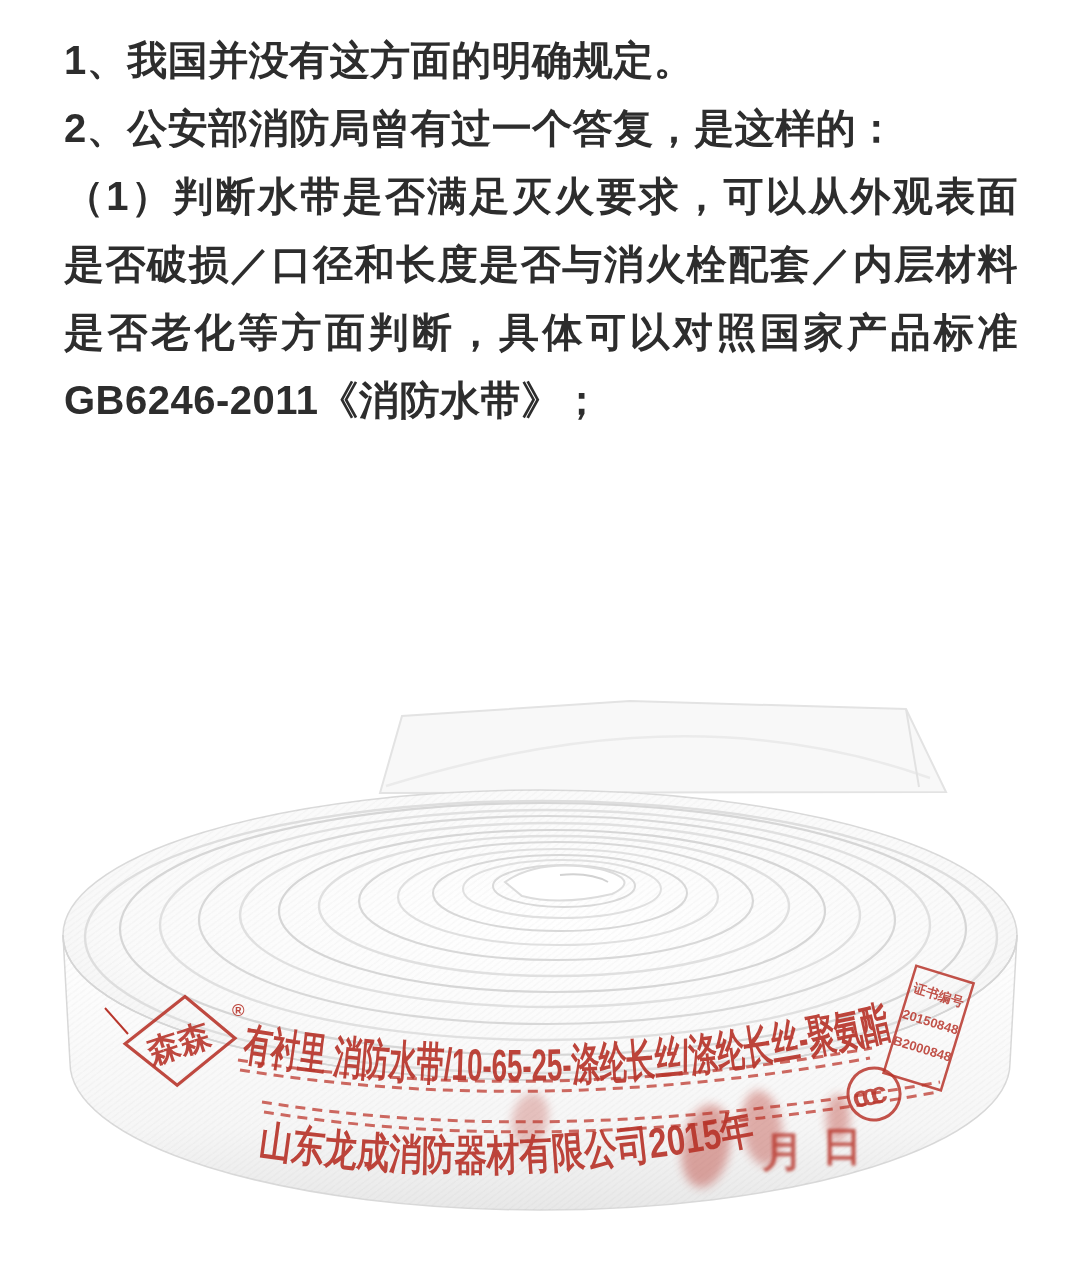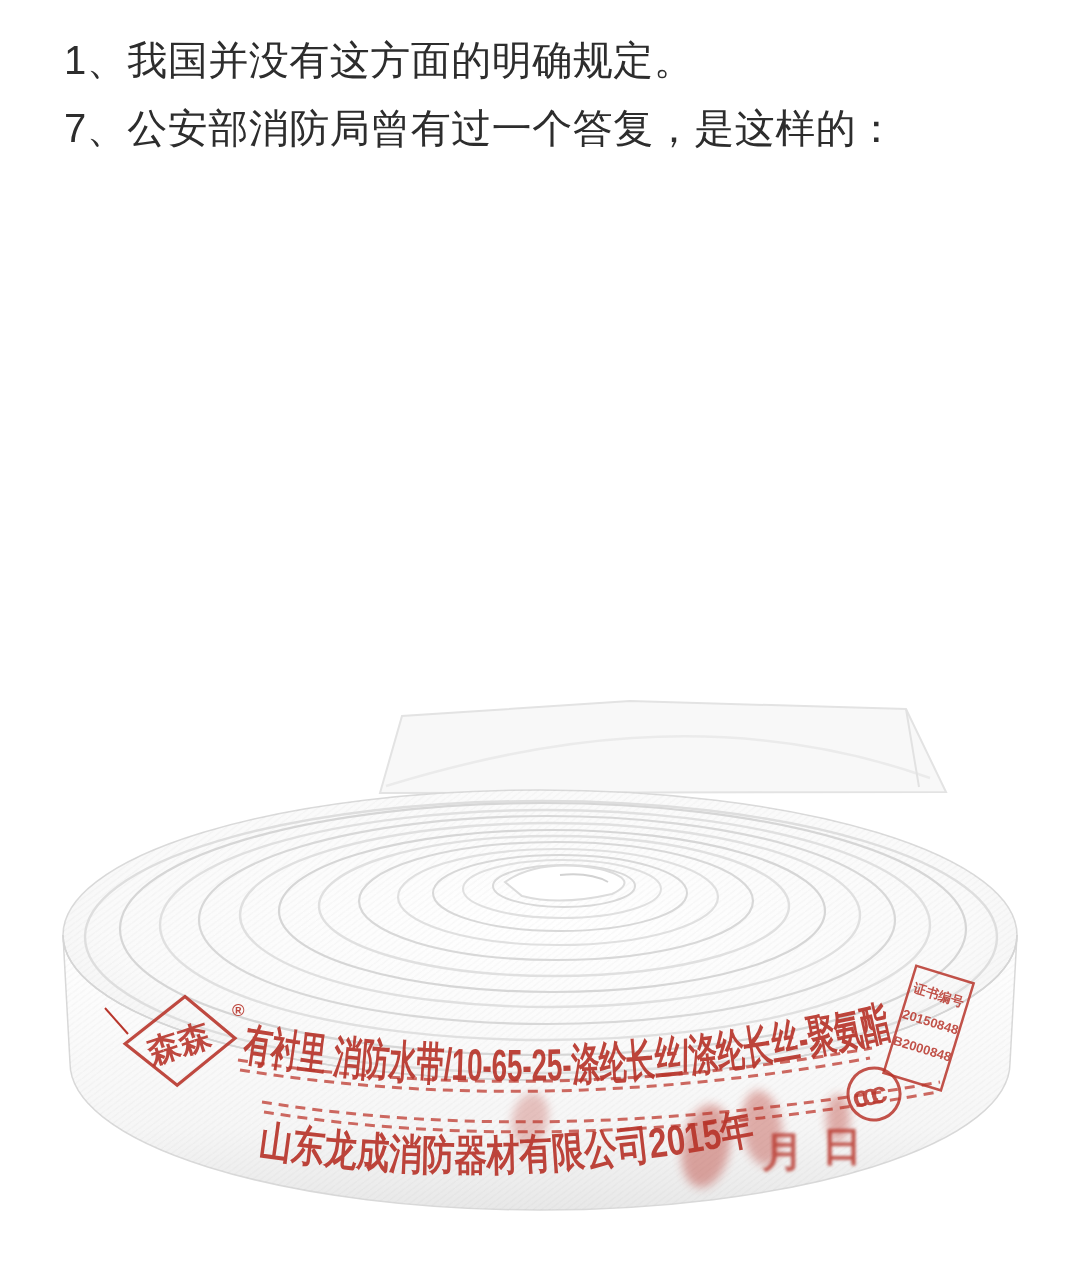--- a/index.html
+++ b/index.html
@@ -11,41 +11,42 @@
   .article-text{
     padding:26px 62px 0 64px;
     color:#2d2d2d;
   }
   .article-text p{
     margin:0;
     font-size:40px;
     line-height:68px;
     letter-spacing:0.5px;
     text-align:justify;
-    font-weight:400;
+    font-weight:700;
   }
   .hose-figure{
     margin:0;padding:0;
     position:absolute;left:0;top:698px;width:1080px;height:564px;
   }
   svg text{user-select:none;}
   .hp{
     font-family:"Liberation Sans","DejaVu Sans",sans-serif;
     font-weight:bold;
     fill:#b8352b;
   }
 </style>
 </head>
 <body>
 
 <div class="page">
 
   <div class="article-text">
     <p>1、我国并没有这方面的明确规定。</p>
-    <p>7、公安部消防局曾有过一个答复，是这样的：</p>
+    <p>2、公安部消防局曾有过一个答复，是这样的：</p>
+    <p>（1）判断水带是否满足灭火要求，可以从外观表面是否破损／口径和长度是否与消火栓配套／内层材料是否老化等方面判断，具体可以对照国家产品标准GB6246-2011《消防水带》；</p>
   </div>
 
   <figure class="hose-figure">
     <svg width="1080" height="564" viewBox="0 698 1080 564" xmlns="http://www.w3.org/2000/svg">
       <defs>
         <radialGradient id="topShade" cx="50%" cy="45%" r="65%">
           <stop offset="0%" stop-color="#ffffff"></stop>
           <stop offset="70%" stop-color="#fafafa"></stop>
           <stop offset="100%" stop-color="#efefef"></stop>
         </radialGradient>

